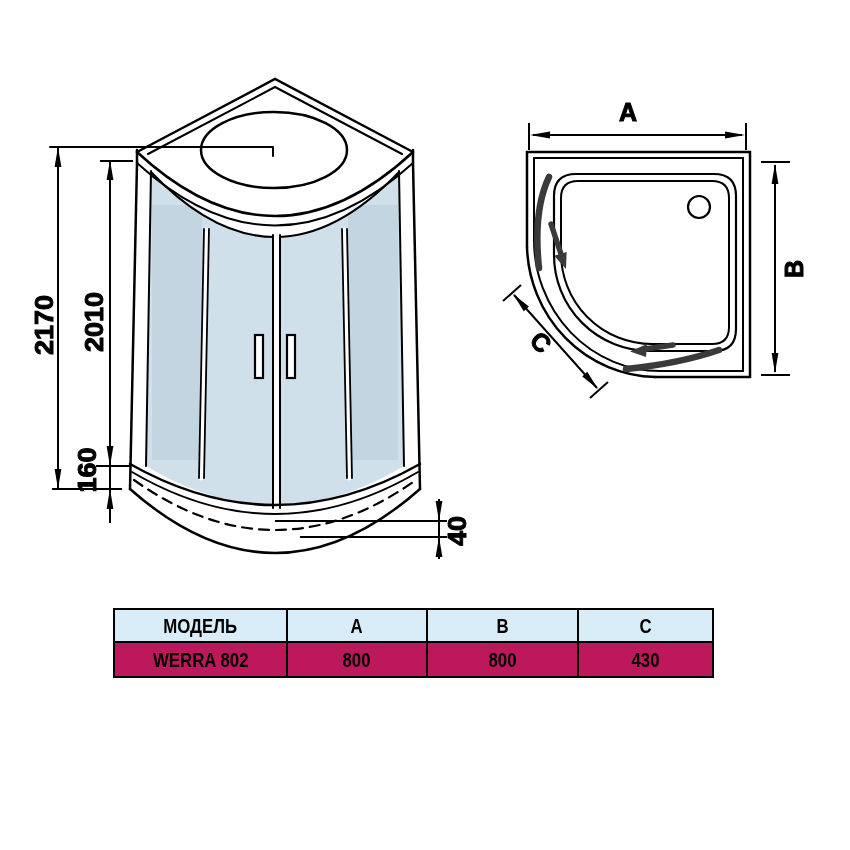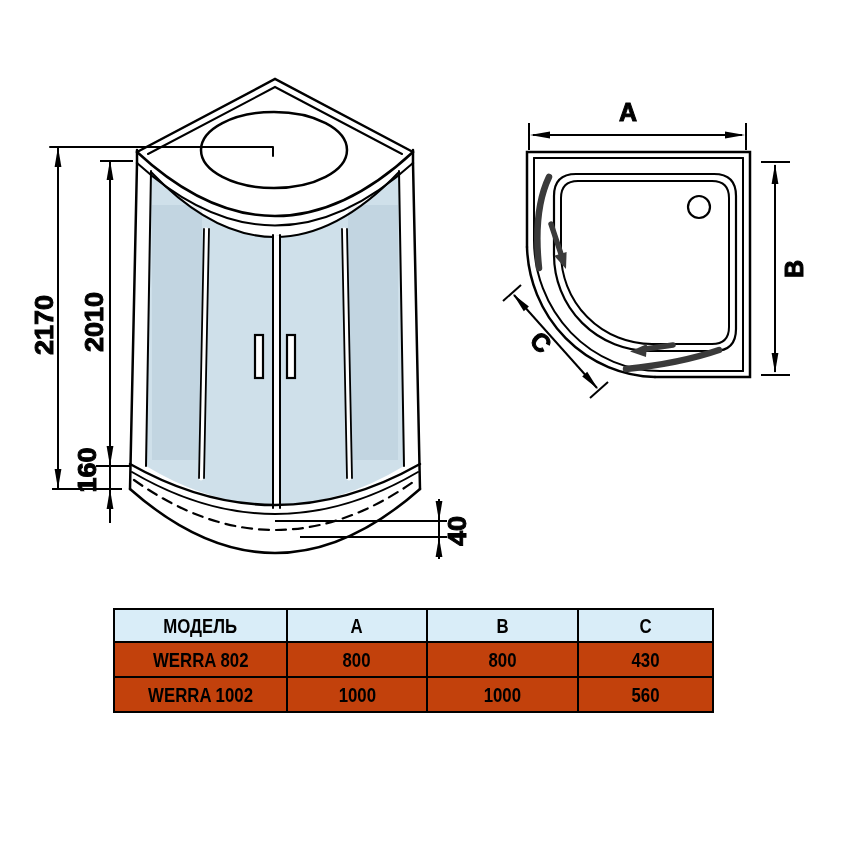--- a/index.html
+++ b/index.html
@@ -15,21 +15,21 @@
   table.spec{
     position:absolute;left:113px;top:608px;width:599px;
     border-collapse:collapse;table-layout:fixed;
     font-family:"Liberation Sans",sans-serif;font-weight:bold;color:#000;
   }
   table.spec th,table.spec td{
     border:2px solid #000;text-align:center;vertical-align:middle;
     padding:0;font-size:21px;overflow:hidden;white-space:nowrap;
   }
   table.spec th{background:#d9edf8;height:31px;font-weight:bold;margin-left:40px;}
-  table.spec td{background:#c2410c;height:33px;text-decoration:underline;}
+  table.spec td{background:#be185d;height:33px;text-decoration:underline;}
   table.spec .cond{display:inline-block;transform:scaleX(.8);transform-origin:center;}
 </style>
 </head>
 <body>
 
 <svg id="drawing" width="850" height="850" viewBox="0 0 850 850">
 
   <g stroke="#000" fill="none" stroke-linecap="round">
 
     <path d="M151,172 Q275,302 399,172 L404,466 Q275,544 146,466 Z" fill="#cfe0ea" stroke="none"></path>
@@ -180,20 +180,14 @@
       <th><span class="cond">C</span></th>
     </tr>
   </thead>
   <tbody>
     <tr>
       <td><span class="cond">WERRA 802</span></td>
       <td><span class="cond">800</span></td>
       <td><span class="cond">800</span></td>
       <td><span class="cond">430</span></td>
     </tr>
-    <tr>
-      <td><span class="cond">WERRA 1002</span></td>
-      <td><span class="cond">1000</span></td>
-      <td><span class="cond">1000</span></td>
-      <td><span class="cond">560</span></td>
-    </tr>
   </tbody>
 </table>
 
 </body></html>

